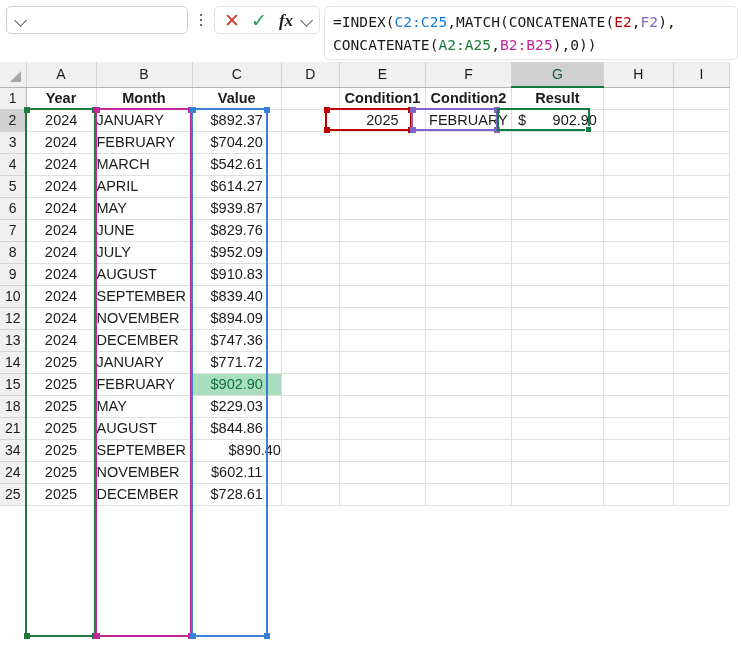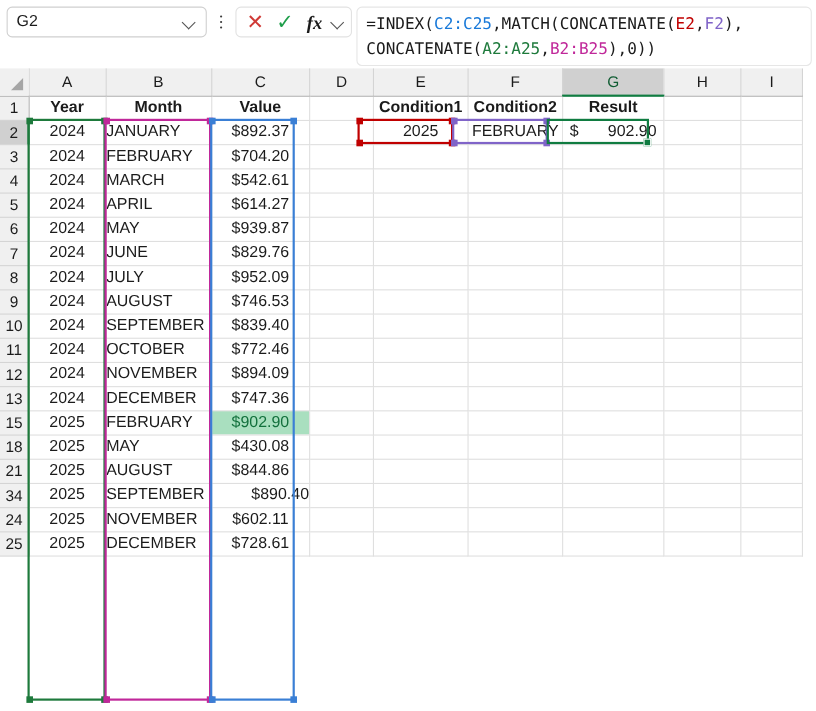--- a/index.html
+++ b/index.html
@@ -219,21 +219,20 @@
     background: #107c41;
     border: 1px solid #ffffff;
   }
 </style>
 </head>
 <body>
 
 <div id="formula-area">
 
   <div id="name-box">
-    <span id="name-box-text">G2</span>
     <span class="chev"></span>
   </div>
 
   <div id="kebab">
     <i></i>
     <i></i>
     <i></i>
   </div>
 
   <div id="fx-group">
@@ -365,53 +364,41 @@
           <td class="cell" style="width: 86px;"></td>
           <td class="cell" style="width: 86px;"></td>
           <td class="cell" style="width: 92px;"></td>
           <td class="cell" style="width: 70px;"></td>
           <td class="cell" style="width: 56px;"></td>
         </tr>
         <tr>
           <td class="rowhdr">9</td>
           <td class="cell num tintA" style="width: 70px;">2024</td>
           <td class="cell txt tintB" style="width: 96px;">AUGUST</td>
-          <td class="cell money tintC" style="width: 76px;">$746.53</td>
+          <td class="cell money tintC" style="width: 76px;">$910.83</td>
           <td class="cell" style="width: 58px;"></td>
           <td class="cell" style="width: 86px;"></td>
           <td class="cell" style="width: 86px;"></td>
           <td class="cell" style="width: 92px;"></td>
           <td class="cell" style="width: 70px;"></td>
           <td class="cell" style="width: 56px;"></td>
         </tr>
         <tr>
           <td class="rowhdr">10</td>
           <td class="cell num tintA" style="width: 70px;">2024</td>
           <td class="cell txt tintB" style="width: 96px;">SEPTEMBER</td>
           <td class="cell money tintC" style="width: 76px;">$839.40</td>
           <td class="cell" style="width: 58px;"></td>
           <td class="cell" style="width: 86px;"></td>
           <td class="cell" style="width: 86px;"></td>
           <td class="cell" style="width: 92px;"></td>
           <td class="cell" style="width: 70px;"></td>
           <td class="cell" style="width: 56px;"></td>
         </tr>
         <tr>
-          <td class="rowhdr">11</td>
-          <td class="cell num tintA" style="width: 70px;">2024</td>
-          <td class="cell txt tintB" style="width: 96px;">OCTOBER</td>
-          <td class="cell money tintC" style="width: 76px;">$772.46</td>
-          <td class="cell" style="width: 58px;"></td>
-          <td class="cell" style="width: 86px;"></td>
-          <td class="cell" style="width: 86px;"></td>
-          <td class="cell" style="width: 92px;"></td>
-          <td class="cell" style="width: 70px;"></td>
-          <td class="cell" style="width: 56px;"></td>
-        </tr>
-        <tr>
           <td class="rowhdr">12</td>
           <td class="cell num tintA" style="width: 70px;">2024</td>
           <td class="cell txt tintB" style="width: 96px;">NOVEMBER</td>
           <td class="cell money tintC" style="width: 76px;">$894.09</td>
           <td class="cell" style="width: 58px;"></td>
           <td class="cell" style="width: 86px;"></td>
           <td class="cell" style="width: 86px;"></td>
           <td class="cell" style="width: 92px;"></td>
           <td class="cell" style="width: 70px;"></td>
           <td class="cell" style="width: 56px;"></td>
@@ -422,36 +409,48 @@
           <td class="cell txt tintB" style="width: 96px;">DECEMBER</td>
           <td class="cell money tintC" style="width: 76px;">$747.36</td>
           <td class="cell" style="width: 58px;"></td>
           <td class="cell" style="width: 86px;"></td>
           <td class="cell" style="width: 86px;"></td>
           <td class="cell" style="width: 92px;"></td>
           <td class="cell" style="width: 70px;"></td>
           <td class="cell" style="width: 56px;"></td>
         </tr>
         <tr>
+          <td class="rowhdr">14</td>
+          <td class="cell num tintA" style="width: 70px;">2025</td>
+          <td class="cell txt tintB" style="width: 96px;">JANUARY</td>
+          <td class="cell money tintC" style="width: 76px;">$771.72</td>
+          <td class="cell" style="width: 58px;"></td>
+          <td class="cell" style="width: 86px;"></td>
+          <td class="cell" style="width: 86px;"></td>
+          <td class="cell" style="width: 92px;"></td>
+          <td class="cell" style="width: 70px;"></td>
+          <td class="cell" style="width: 56px;"></td>
+        </tr>
+        <tr>
           <td class="rowhdr">15</td>
           <td class="cell num tintA" style="width: 70px;">2025</td>
           <td class="cell txt tintB" style="width: 96px;">FEBRUARY</td>
           <td class="cell money matchhit" style="width: 76px;">$902.90</td>
           <td class="cell" style="width: 58px;"></td>
           <td class="cell" style="width: 86px;"></td>
           <td class="cell" style="width: 86px;"></td>
           <td class="cell" style="width: 92px;"></td>
           <td class="cell" style="width: 70px;"></td>
           <td class="cell" style="width: 56px;"></td>
         </tr>
         <tr>
           <td class="rowhdr">18</td>
           <td class="cell num tintA" style="width: 70px;">2025</td>
           <td class="cell txt tintB" style="width: 96px;">MAY</td>
-          <td class="cell money tintC" style="width: 76px;">$430.08</td>
+          <td class="cell money tintC" style="width: 76px;">$229.03</td>
           <td class="cell" style="width: 58px;"></td>
           <td class="cell" style="width: 86px;"></td>
           <td class="cell" style="width: 86px;"></td>
           <td class="cell" style="width: 92px;"></td>
           <td class="cell" style="width: 70px;"></td>
           <td class="cell" style="width: 56px;"></td>
         </tr>
         <tr>
           <td class="rowhdr">21</td>
           <td class="cell num tintA" style="width: 70px;">2025</td>

